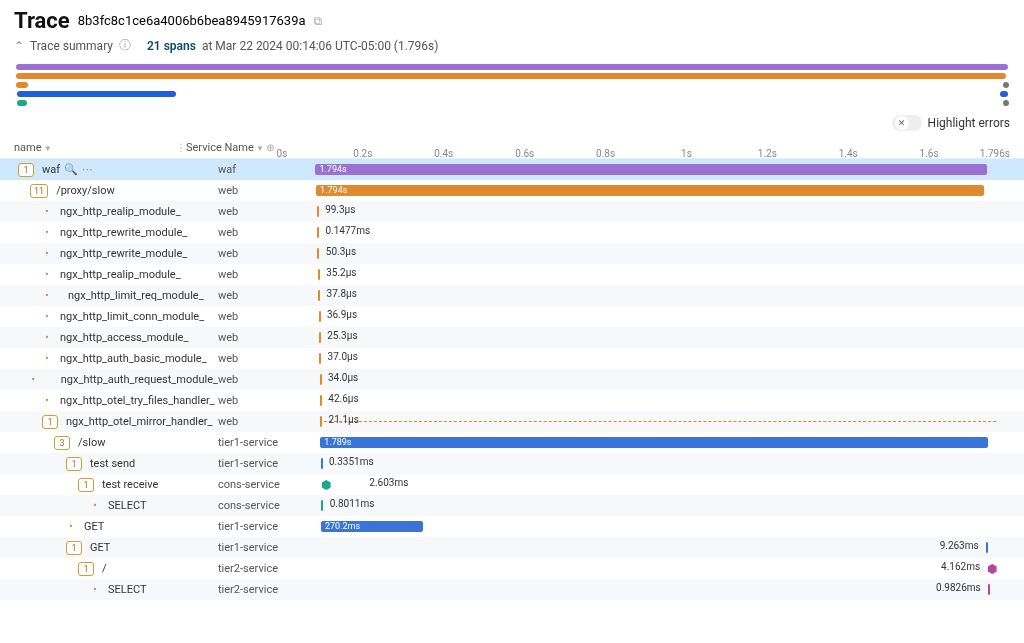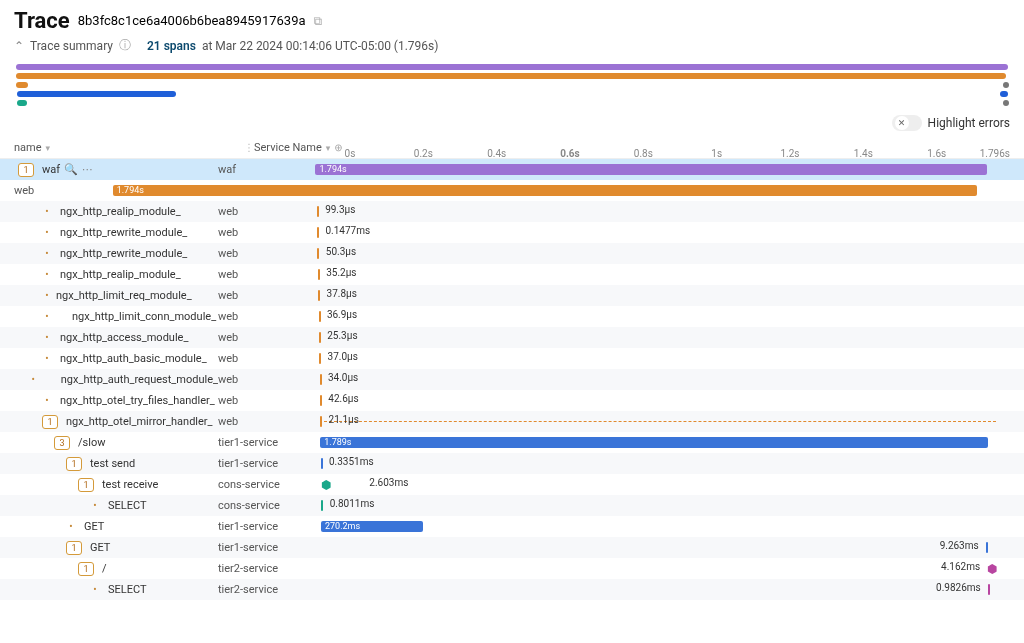--- a/index.html
+++ b/index.html
@@ -30,21 +30,21 @@
 .toolbar { padding:4px 14px; display:flex; align-items:center; gap:6px; }
 .toolbar .search { border:1px solid #ddd; border-radius:4px; padding:4px 8px; font-size:12px; color:#888; width:140px; }
 .toolbar .navbtn { width:20px; height:22px; display:flex; align-items:center; justify-content:center; color:#bbb; cursor:pointer; }
 .toolbar .spacer { flex:1; }
 .toolbar .btn { border:1px solid #ddd; border-radius:4px; padding:4px 10px; font-size:12px; display:flex; align-items:center; gap:6px; background:#fff; cursor:pointer; }
 .toolbar .badge { background:#f0f0f0; border-radius:8px; padding:0 6px; font-size:10px; color:#555; }
 .toolbar .fields-icon { color:#888; }
 
 
 .tblhdr { display:flex; padding:4px 14px; align-items:center; border-bottom:1px solid #eee; color:#555; font-size:11px; }
-.col-name { width:240px; display:flex; align-items:center; gap:4px; }
+.col-name { width:172px; display:flex; align-items:center; gap:4px; }
 .col-svc  { width:96px; display:flex; align-items:center; gap:4px; }
 .col-tl   { flex:1; position:relative; }
 .tick { position:absolute; top:0; font-size:10px; color:#888; transform:translateX(-50%); }
 .tick.last { transform:translateX(-100%); }
 
 
 .rows { }
 .row { display:flex; padding:0 14px; height:21px; align-items:center; font-size:11px; }
 .row.sel { background:#cfe8fb; }
 .row.alt { background:#f7f8fa; }
@@ -120,21 +120,21 @@
   </div>
   <div class="col-svc">
     <span>Service Name</span>
     <span class="sort-icon">▾</span>
     <span class="drag-icon" style="color:#aaa">⊕</span>
   </div>
   <div class="col-tl" id="ticks">
         <span class="tick" style="left: 0%;">0s</span>
         <span class="tick" style="left: 11.1111%;">0.2s</span>
         <span class="tick" style="left: 22.2222%;">0.4s</span>
-        <span class="tick" style="left: 33.3333%; font-weight: bold;">0.6s</span>
+        <span class="tick" style="left: 33.3333%;">0.6s</span>
         <span class="tick" style="left: 44.4444%;">0.8s</span>
         <span class="tick" style="left: 55.5556%;">1s</span>
         <span class="tick" style="left: 66.6667%;">1.2s</span>
         <span class="tick" style="left: 77.7778%;">1.4s</span>
         <span class="tick" style="left: 88.8889%;">1.6s</span>
         <span class="tick last" style="left: 100%;">1.796s</span>
       </div>
 </div>
 
 <div class="rows" id="rows">
@@ -145,20 +145,25 @@
           <span style="margin-left: 4px;">waf</span>
           <span class="search-icon"> 🔍</span>
           <span class="more-icon"> ⋯</span>
         </div>
         <div class="svc">waf</div>
         <div class="tl">
           <div class="bar lbl-in" style="left: 0.2%; width: 96.5%; background: rgb(155, 114, 212);">1.794s</div>
         </div>
       </div>
       <div class="row">
+        <div class="name">
+          <span class="indent" style="width: 12px;"></span>
+          <span class="badge-count">11</span>
+          <span style="margin-left: 4px;">/proxy/slow</span>
+        </div>
         <div class="svc">web</div>
         <div class="tl">
           <div class="bar lbl-in" style="left: 0.3%; width: 96%; background: rgb(224, 138, 46);">1.794s</div>
         </div>
       </div>
       <div class="row alt">
         <div class="name">
           <span class="indent" style="width: 24px;"></span>
           <span class="glyph">•</span>
           <span style="margin-left: 4px;">ngx_http_realip_module_</span>
@@ -202,33 +207,33 @@
         <div class="svc">web</div>
         <div class="tl">
           <div class="tick-mark" style="left: 0.55%; background: rgb(224, 138, 46);"></div>
           <div class="side-label" style="left: 1.75%;">35.2µs</div>
         </div>
       </div>
       <div class="row alt">
         <div class="name">
           <span class="indent" style="width: 24px;"></span>
           <span class="glyph">•</span>
-          <span style="margin-left: 0;">ngx_http_limit_req_module_</span>
+          <span style="margin-left: 12px;">ngx_http_limit_req_module_</span>
         </div>
         <div class="svc">web</div>
         <div class="tl">
           <div class="tick-mark" style="left: 0.6%; background: rgb(224, 138, 46);"></div>
           <div class="side-label" style="left: 1.8%;">37.8µs</div>
         </div>
       </div>
       <div class="row">
         <div class="name">
           <span class="indent" style="width: 24px;"></span>
           <span class="glyph">•</span>
-          <span style="margin-left: 16px; text-align: right;">ngx_http_limit_conn_module_</span>
+          <span style="margin-left: 4px; text-align: right;">ngx_http_limit_conn_module_</span>
         </div>
         <div class="svc">web</div>
         <div class="tl">
           <div class="tick-mark" style="left: 0.65%; background: rgb(224, 138, 46);"></div>
           <div class="side-label" style="left: 1.85%;">36.9µs</div>
         </div>
       </div>
       <div class="row alt">
         <div class="name">
           <span class="indent" style="width: 24px;"></span>

